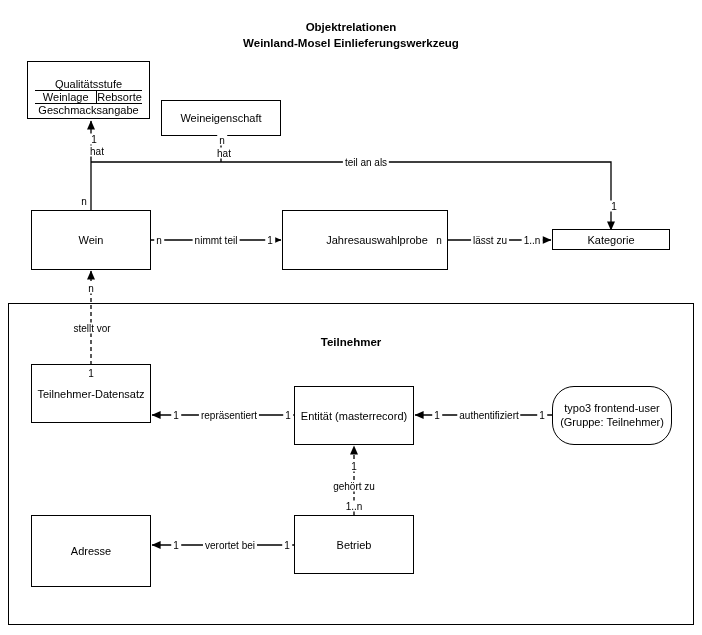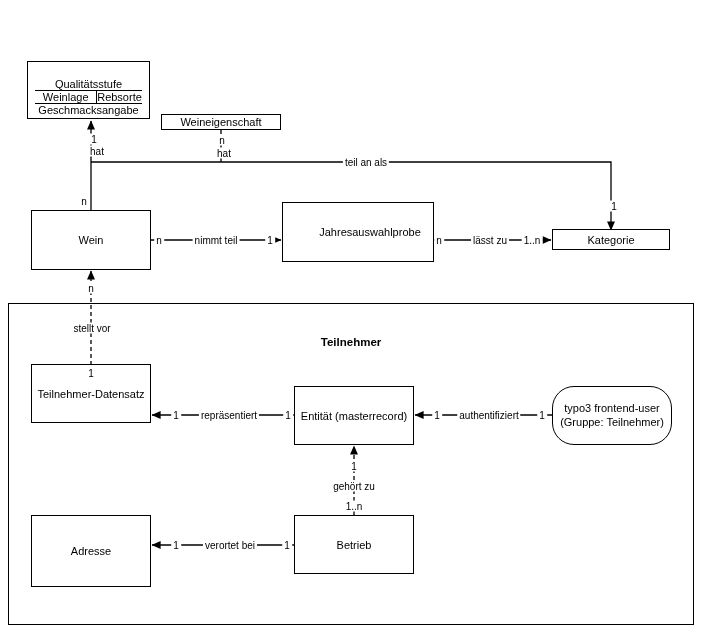--- a/index.html
+++ b/index.html
@@ -30,20 +30,24 @@
   svg.wires { position:absolute; left:0; top:0; pointer-events:none; }
 
   .lbl { position:absolute; transform:translate(-50%,-50%); background:#fff;
          font-size:10px; line-height:11px; padding:0 2px; white-space:nowrap; }
 </style>
 </head>
 <body>
 
 <div class="canvas">
 
+  <div class="title">
+    <div>Objektrelationen</div>
+    <div>Weinland-Mosel Einlieferungswerkzeug</div>
+  </div>
 
   <div class="group" style="left:8px; top:303px; width:686px; height:322px;"></div>
 
   <svg class="wires" width="702" height="635">
     <defs>
       <marker id="arrow" markerUnits="userSpaceOnUse" markerWidth="10" markerHeight="9" refX="8.6" refY="4" orient="auto">
         <path d="M0,0 L9,4 L0,8 Z" fill="#000"></path>
       </marker>
     </defs>
     <path d="M91 210 L91 121" stroke="#000" stroke-width="1.3" fill="none" marker-end="url(#arrow)"></path>
@@ -60,25 +64,25 @@
 
   <div class="box qtable" style="left:27px; top:61px; width:123px; height:58px;">
     <div class="qrow b">Qualitätsstufe</div>
     <div class="qrow b qsplit">
       <div class="qcell r">Weinlage</div>
       <div class="qcell">Rebsorte</div>
     </div>
     <div class="qrow">Geschmacksangabe</div>
   </div>
 
-  <div class="box" style="left:161px; top:114px; width:120px; height:16px;">Weineigenschaft</div>
+  <div class="box" style="left:161px; top:100px; width:120px; height:36px;">Weineigenschaft</div>
 
   <div class="box" style="left:31px; top:210px; width:120px; height:60px;">Wein</div>
 
-  <div class="box" style="left:282px; top:202px; width:152px; height:60px;padding-left:24px;">Jahresauswahlprobe</div>
+  <div class="box" style="left:282px; top:210px; width:166px; height:60px;padding-left:24px;">Jahresauswahlprobe</div>
 
   <div class="box" style="left:552px; top:229px; width:118px; height:21px;">Kategorie</div>
 
   <div class="box" style="left:31px; top:364px; width:120px; height:59px;">Teilnehmer-Datensatz</div>
 
   <div class="box" style="left:294px; top:386px; width:120px; height:59px;">Entität (masterrecord)</div>
 
   <div class="box" style="left:552px; top:386px; width:120px; height:59px;border-radius:22px;">
     <div class="two-line">
       <div>typo3 frontend-user</div>

